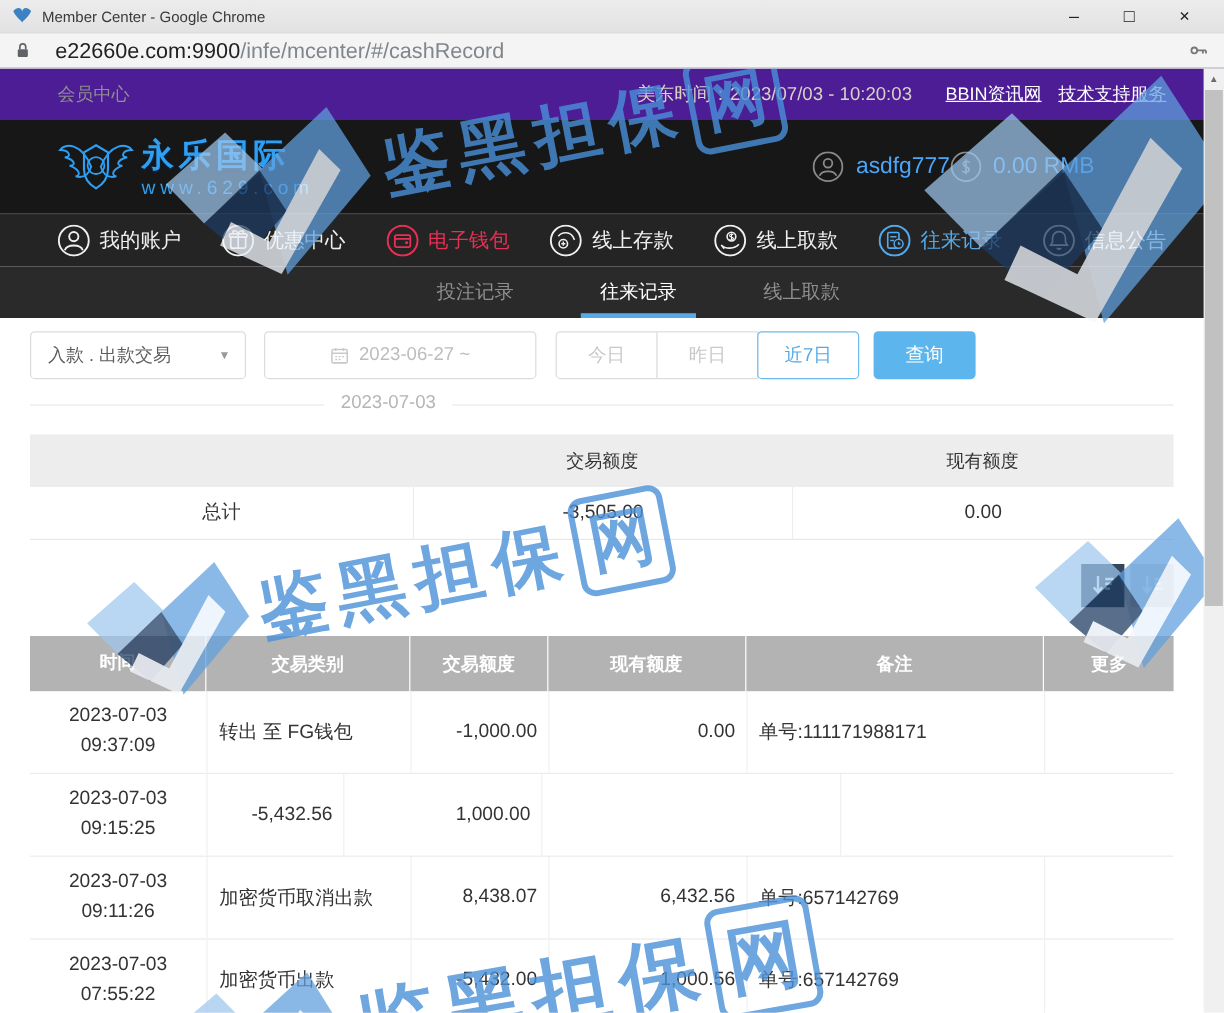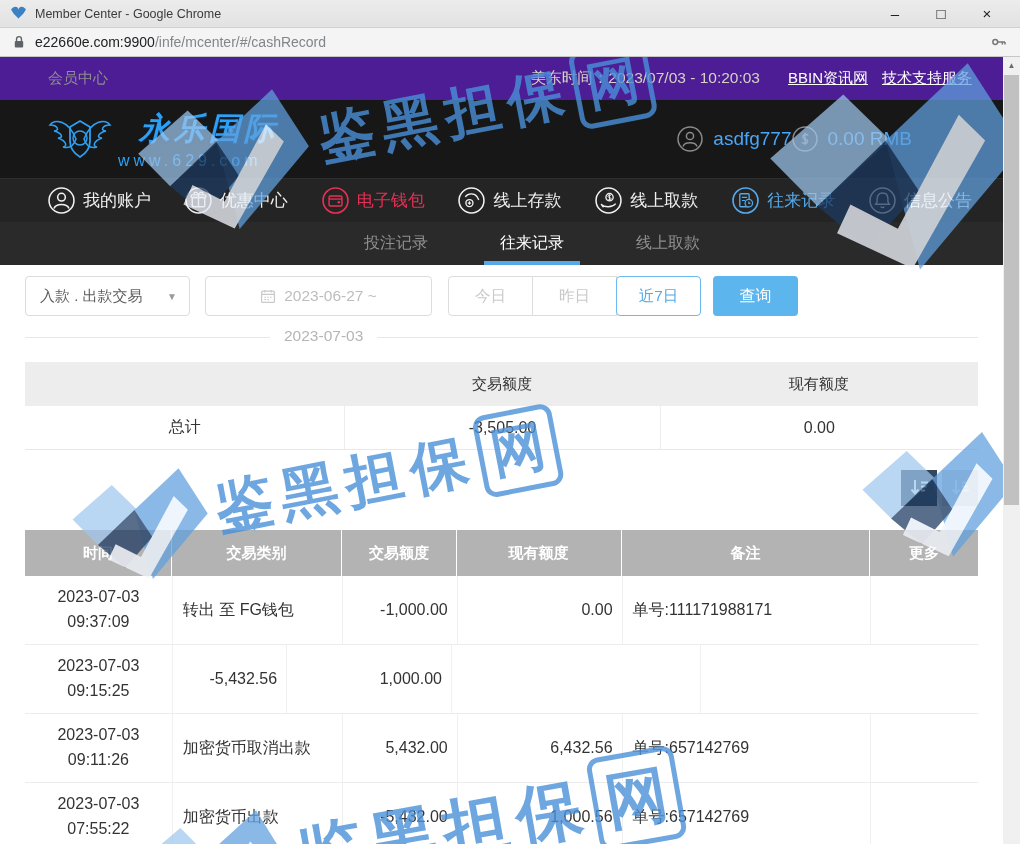--- a/index.html
+++ b/index.html
@@ -6,54 +6,54 @@
   html,body { width:1020px; height:844px; overflow:hidden; }
   body { font-family:"Liberation Sans","DejaVu Sans",sans-serif; position:relative; background:#fff; }
 
   
   .titlebar { height:28px; background:linear-gradient(#ececec,#e2e2e2); display:flex; align-items:center; padding:0 10px; position:relative; z-index:70; border-bottom:1px solid #d0d0d0; }
   .titlebar .fav { width:17px; height:17px; margin-right:8px; }
   .titlebar .ttl { font-size:12.5px; color:#3a3a3a; }
   .wincontrols { margin-left:auto; display:flex; align-items:center; }
   .winbtn { width:46px; height:28px; display:flex; align-items:center; justify-content:center; font-size:15px; color:#222; cursor:pointer; }
   .addressbar { height:29px; background:#f4f4f4; display:flex; align-items:center; padding:0 12px; position:relative; z-index:70; border-bottom:1px solid #c6c6c6; }
-  .addressbar .url { font-size:14px; margin-left:9px; color:#202124; white-space:nowrap; }
+  .addressbar .url { font-size:18px; margin-left:20px; color:#202124; white-space:nowrap; }
   .addressbar .url .path { color:#80868b; }
   .addressbar .keyicon { margin-left:auto; }
 
   
   .topbar { height:43px; background:#4c1d95; display:flex; align-items:center; padding:0 48px; }
   .topbar .home { color:#8f8f8f; font-size:15px; }
   .topbar .right { margin-left:auto; display:flex; align-items:center; gap:14px; }
   .topbar .ustime { color:#d8d2c6; font-size:15.5px; margin-right:14px; }
   .topbar a.tlink { color:#fff; font-size:15px; text-decoration:underline; cursor:pointer; }
 
   .brandbar { height:78px; background:#171717; display:flex; align-items:center; padding:0 48px; }
   .logo { display:flex; align-items:center; gap:6px; }
-  .logo .cn { color:#2e9ff2; font-size:31px; font-weight:700; letter-spacing:4px; font-style:italic; text-shadow:0 1px 2px rgba(0,60,120,.6);margin-left:21px; }
+  .logo .cn { color:#2e9ff2; font-size:27px; font-weight:700; letter-spacing:4px; text-shadow:0 1px 2px rgba(0,60,120,.6); }
   .logo .www { color:#2e9ff2; font-size:16px; letter-spacing:4px; margin-top:2px; }
   .acct { margin-left:auto; display:flex; align-items:center; padding-right:60px; }
   .acct .pair { display:flex; align-items:center; gap:10px; color:#4aa6f7; font-size:19px; }
 
   .mainnav { height:44px; background:#242424; border-top:1px solid #2e2e2e; display:flex; align-items:center; justify-content:space-between; padding:0 48px; }
   .navitem { display:flex; align-items:center; gap:8px; color:#f0f0f0; font-size:17px; cursor:pointer; }
   .navitem svg { display:block; }
   .navitem.red { color:var(--danger,#e63054); }
   .navitem.blue { color:var(--accent,#55a9e8); }
 
   .subnav { height:43px; background:#2a2a2a; display:flex; align-items:stretch; justify-content:center; gap:40px;padding-left:44px; }
   .subitem { display:flex; align-items:center; padding:0 16px; font-size:16px; color:#8f8f8f; position:relative; cursor:pointer; }
   .subitem.active { color:#fff; }
   .subitem.active::after { content:""; position:absolute; left:0; right:0; bottom:0; height:4px; background:var(--accent,#55a9e8); }
 
   
   .content { background:#fff; padding:0 42px 0 25px; position:relative; }
 
   .filters { display:flex; align-items:center; margin-top:11px; height:40px; }
-  .select { width:165px; height:40px; border:1px solid #dcdcdc; border-radius:4px; display:flex; align-items:center; padding:0 12px 0 14px; font-size:15px; color:#5d5d5d; cursor:pointer; background:#fff; }
+  .select { width:180px; height:40px; border:1px solid #dcdcdc; border-radius:4px; display:flex; align-items:center; padding:0 12px 0 14px; font-size:15px; color:#5d5d5d; cursor:pointer; background:#fff; }
   .select .caret { margin-left:auto; color:#9a9a9a; font-size:10px; }
   .datebox { width:227px; height:40px; border:1px solid #dcdcdc; border-radius:4px; margin-left:15px; display:flex; align-items:center; justify-content:center; gap:8px; font-size:15.5px; color:#bdbdbd; cursor:pointer; background:#fff; }
   .btngroup { display:flex; margin-left:16px; }
   .gbtn { width:85px; height:40px; border:1px solid #dcdcdc; background:#fff; font-size:15.5px; color:#c9c9c9; margin-left:-1px; cursor:pointer; position:relative; }
   .gbtn:first-child { border-radius:4px 0 0 4px; margin-left:0; }
   .gbtn:last-child { border-radius:0 4px 4px 0; }
   .gbtn.active { border-color:#6db9ee; color:var(--accent,#55a9e8); z-index:1; border-radius:4px; }
   .searchbtn { width:85px; height:40px; margin-left:12px; background:var(--btn-blue,#5db5ed); border:none; border-radius:4px; color:#fff; font-size:16px; cursor:pointer; }
 
   .datesep { margin-top:21px; border-top:1px solid #e8e8e8; position:relative; height:1px; }
@@ -331,21 +331,21 @@
       <div class="dcell c-bal">1,000.00</div>
       <div class="dcell c-note"></div>
       <div class="dcell c-more"></div>
     </div>
 
     <div class="drow">
       <div class="dcell c-time">
           <span><span>2023-07-03</span><br><span>09:11:26</span></span>
         </div>
       <div class="dcell c-type">加密货币取消出款</div>
-      <div class="dcell c-amt">5,432.00</div>
+      <div class="dcell c-amt">8,438.07</div>
       <div class="dcell c-bal">6,432.56</div>
       <div class="dcell c-note">单号:657142769</div>
       <div class="dcell c-more"></div>
     </div>
 
     <div class="drow">
       <div class="dcell c-time">
           <span><span>2023-07-03</span><br><span>07:55:22</span></span>
         </div>
       <div class="dcell c-type">加密货币出款</div>

